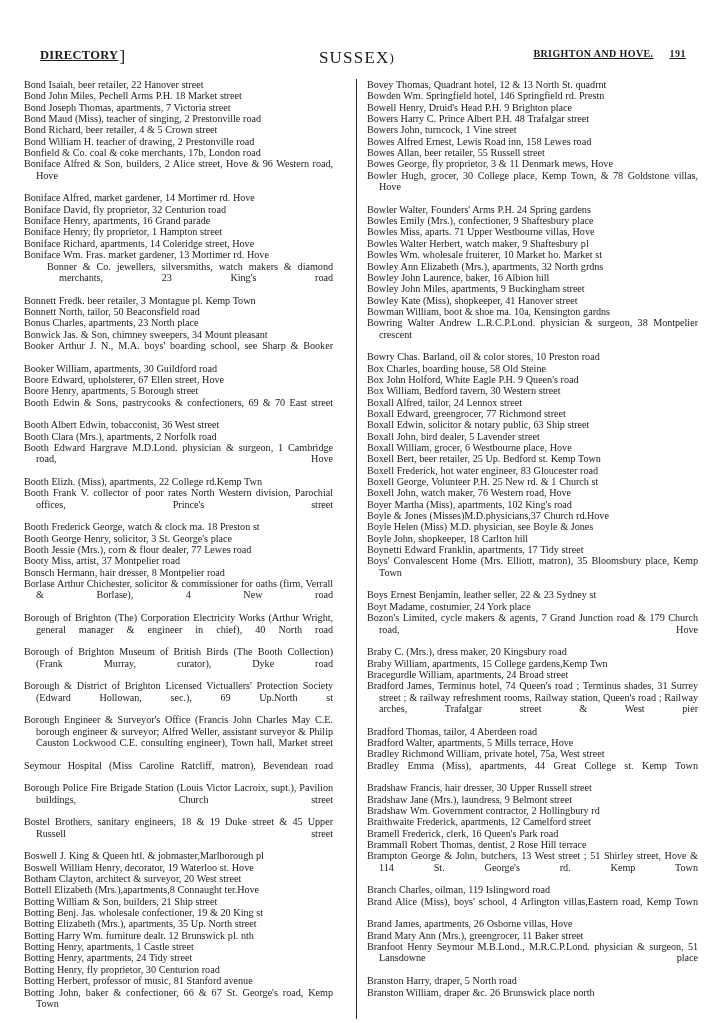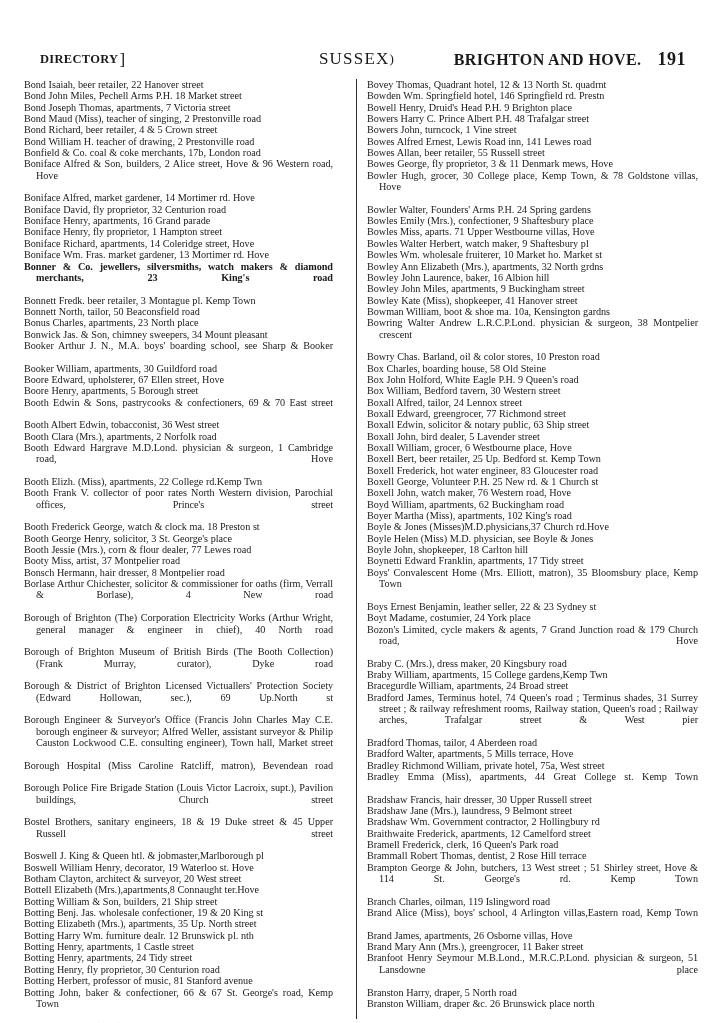--- a/index.html
+++ b/index.html
@@ -20,24 +20,25 @@
     position: relative;
     width: 714px;
     height: 1023px;
     box-sizing: border-box;
     padding: 48px 16px 0 16px;
   }
 
   
   .running-head {
     display: flex;
-    align-items: center;
+    align-items: flex-start;
     height: 22px;
     padding: 0 12px 0 24px;
     position: relative;
+    text-decoration: underline;
   }
   .rh-left {
     font-variant: small-caps;
     font-size: 12.5px;
     letter-spacing: 0.3px;
     font-weight: 600;
     white-space: nowrap;
   }
   .rh-bracket {
     font-size: 17px;
@@ -64,26 +65,26 @@
     margin-left: auto;
     display: flex;
     align-items: baseline;
     gap: 16px;
     white-space: nowrap;
     position: relative;
     z-index: 2;
   }
   .rh-place {
     font-variant: small-caps;
-    font-size: 16px;
+    font-size: 10px;
     letter-spacing: 0.4px;
     font-weight: 600;
   }
   .rh-folio {
-    font-size: 18px;
+    font-size: 10px;
     font-weight: 700;
     letter-spacing: 0.5px;
   }
 
   
   .columns {
     display: flex;
     margin-top: 9px;
     height: 940px;
   }
@@ -106,21 +107,22 @@
     margin: 0 0 0 0;
     padding: 0;
     text-indent: 0;
     padding-left: 12px;
     text-indent: -12px;
     letter-spacing: -0.04px;
     word-spacing: 0.2px;
     text-align: left;
   }
   .entry.bold {
-    font-weight: 700;
+    font-weight: 400;
+    margin-left: 23px;
   }
   
   .entry.just {
     text-align: justify;
   }
   .entry.just::after {
     content: "";
     display: inline-block;
     width: 100%;
   }
@@ -176,21 +178,21 @@
         <p class="entry">Booth Frederick George, watch &amp; clock ma. 18 Preston st</p>
         <p class="entry">Booth George Henry, solicitor, 3 St. George's place</p>
         <p class="entry">Booth Jessie (Mrs.), corn &amp; flour dealer, 77 Lewes road</p>
         <p class="entry">Booty Miss, artist, 37 Montpelier road</p>
         <p class="entry">Bonsch Hermann, hair dresser, 8 Montpelier road</p>
         <p class="entry just">Borlase Arthur Chichester, solicitor &amp; commissioner for oaths (firm, Verrall &amp; Borlase), 4 New road</p>
         <p class="entry just">Borough of Brighton (The) Corporation Electricity Works (Arthur Wright, general manager &amp; engineer in chief), 40 North road</p>
         <p class="entry just">Borough of Brighton Museum of British Birds (The Booth Collection) (Frank Murray, curator), Dyke road</p>
         <p class="entry just">Borough &amp; District of Brighton Licensed Victuallers' Protection Society (Edward Hollowan, sec.), 69 Up.North st</p>
         <p class="entry just">Borough Engineer &amp; Surveyor's Office (Francis John Charles May C.E. borough engineer &amp; surveyor; Alfred Weller, assistant surveyor &amp; Philip Causton Lockwood C.E. consulting engineer), Town hall, Market street</p>
-        <p class="entry just">Borough Hospital (Miss Caroline Ratcliff, matron), Bevendean road</p>
+        <p class="entry just">Seymour Hospital (Miss Caroline Ratcliff, matron), Bevendean road</p>
         <p class="entry just">Borough Police Fire Brigade Station (Louis Victor Lacroix, supt.), Pavilion buildings, Church street</p>
         <p class="entry just">Bostel Brothers, sanitary engineers, 18 &amp; 19 Duke street &amp; 45 Upper Russell street</p>
         <p class="entry">Boswell J. King &amp; Queen htl. &amp; jobmaster,Marlborough pl</p>
         <p class="entry">Boswell William Henry, decorator, 19 Waterloo st. Hove</p>
         <p class="entry">Botham Clayton, architect &amp; surveyor, 20 West street</p>
         <p class="entry">Bottell Elizabeth (Mrs.),apartments,8 Connaught ter.Hove</p>
         <p class="entry">Botting William &amp; Son, builders, 21 Ship street</p>
         <p class="entry">Botting Benj. Jas. wholesale confectioner, 19 &amp; 20 King st</p>
         <p class="entry">Botting Elizabeth (Mrs.), apartments, 35 Up. North street</p>
         <p class="entry">Botting Harry Wm. furniture dealr. 12 Brunswick pl. nth</p>
@@ -200,21 +202,21 @@
         <p class="entry">Botting Herbert, professor of music, 81 Stanford avenue</p>
         <p class="entry just">Botting John, baker &amp; confectioner, 66 &amp; 67 St. George's road, Kemp Town</p>
         <p class="entry just">Bouchier Sarah (Mrs.) &amp; Sons, bakers, 142 Ellen street, Hove &amp; 88 Portland road, Hove</p>
       </div>
     <div class="col col-right" id="right-col">
         <p class="entry">Bovey Thomas, Quadrant hotel, 12 &amp; 13 North St. quadrnt</p>
         <p class="entry">Bowden Wm. Springfield hotel, 146 Springfield rd. Prestn</p>
         <p class="entry">Bowell Henry, Druid's Head P.H. 9 Brighton place</p>
         <p class="entry">Bowers Harry C. Prince Albert P.H. 48 Trafalgar street</p>
         <p class="entry">Bowers John, turncock, 1 Vine street</p>
-        <p class="entry">Bowes Alfred Ernest, Lewis Road inn, 141 Lewes road</p>
+        <p class="entry">Bowes Alfred Ernest, Lewis Road inn, 158 Lewes road</p>
         <p class="entry">Bowes Allan, beer retailer, 55 Russell street</p>
         <p class="entry">Bowes George, fly proprietor, 3 &amp; 11 Denmark mews, Hove</p>
         <p class="entry just">Bowler Hugh, grocer, 30 College place, Kemp Town, &amp; 78 Goldstone villas, Hove</p>
         <p class="entry">Bowler Walter, Founders' Arms P.H. 24 Spring gardens</p>
         <p class="entry">Bowles Emily (Mrs.), confectioner, 9 Shaftesbury place</p>
         <p class="entry">Bowles Miss, aparts. 71 Upper Westbourne villas, Hove</p>
         <p class="entry">Bowles Walter Herbert, watch maker, 9 Shaftesbury pl</p>
         <p class="entry">Bowles Wm. wholesale fruiterer, 10 Market ho. Market st</p>
         <p class="entry">Bowley Ann Elizabeth (Mrs.), apartments, 32 North grdns</p>
         <p class="entry">Bowley John Laurence, baker, 16 Albion hill</p>
@@ -228,21 +230,20 @@
         <p class="entry">Box William, Bedford tavern, 30 Western street</p>
         <p class="entry">Boxall Alfred, tailor, 24 Lennox street</p>
         <p class="entry">Boxall Edward, greengrocer, 77 Richmond street</p>
         <p class="entry">Boxall Edwin, solicitor &amp; notary public, 63 Ship street</p>
         <p class="entry">Boxall John, bird dealer, 5 Lavender street</p>
         <p class="entry">Boxall William, grocer, 6 Westbourne place, Hove</p>
         <p class="entry">Boxell Bert, beer retailer, 25 Up. Bedford st. Kemp Town</p>
         <p class="entry">Boxell Frederick, hot water engineer, 83 Gloucester road</p>
         <p class="entry">Boxell George, Volunteer P.H. 25 New rd. &amp; 1 Church st</p>
         <p class="entry">Boxell John, watch maker, 76 Western road, Hove</p>
-        <p class="entry">Boyd William, apartments, 62 Buckingham road</p>
         <p class="entry">Boyer Martha (Miss), apartments, 102 King's road</p>
         <p class="entry">Boyle &amp; Jones (Misses)M.D.physicians,37 Church rd.Hove</p>
         <p class="entry">Boyle Helen (Miss) M.D. physician, see Boyle &amp; Jones</p>
         <p class="entry">Boyle John, shopkeeper, 18 Carlton hill</p>
         <p class="entry">Boynetti Edward Franklin, apartments, 17 Tidy street</p>
         <p class="entry just">Boys' Convalescent Home (Mrs. Elliott, matron), 35 Bloomsbury place, Kemp Town</p>
         <p class="entry">Boys Ernest Benjamin, leather seller, 22 &amp; 23 Sydney st</p>
         <p class="entry">Boyt Madame, costumier, 24 York place</p>
         <p class="entry just">Bozon's Limited, cycle makers &amp; agents, 7 Grand Junction road &amp; 179 Church road, Hove</p>
         <p class="entry">Braby C. (Mrs.), dress maker, 20 Kingsbury road</p>

